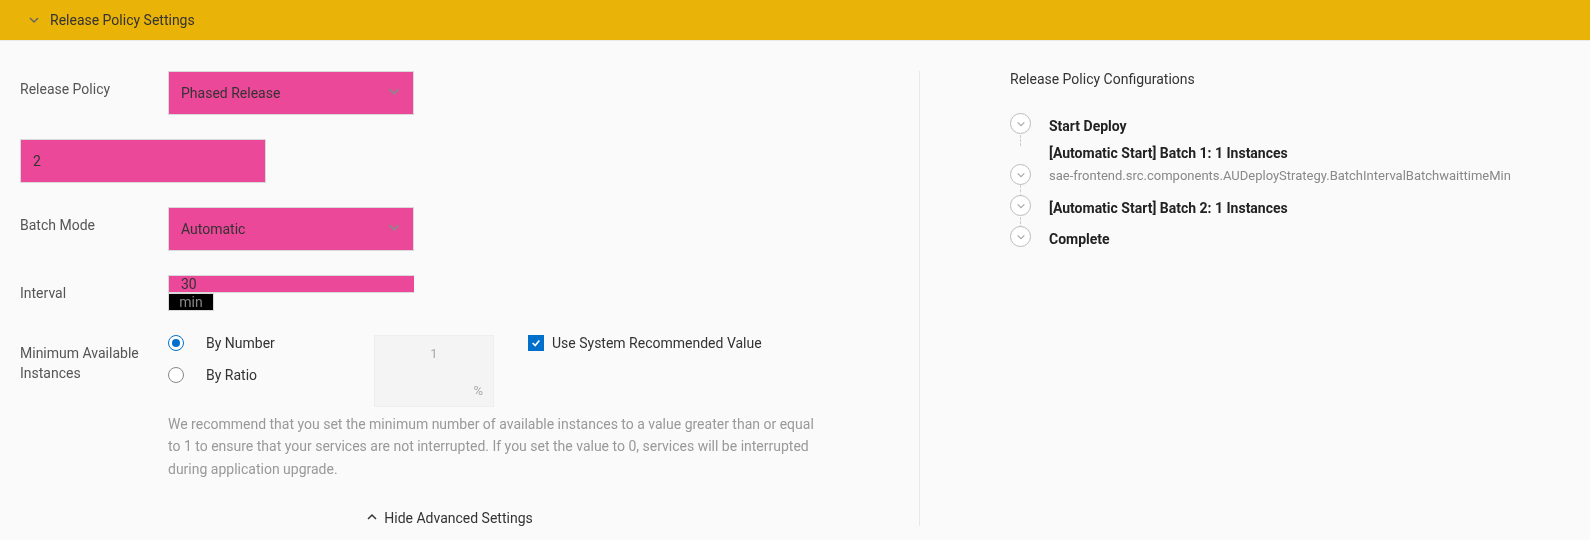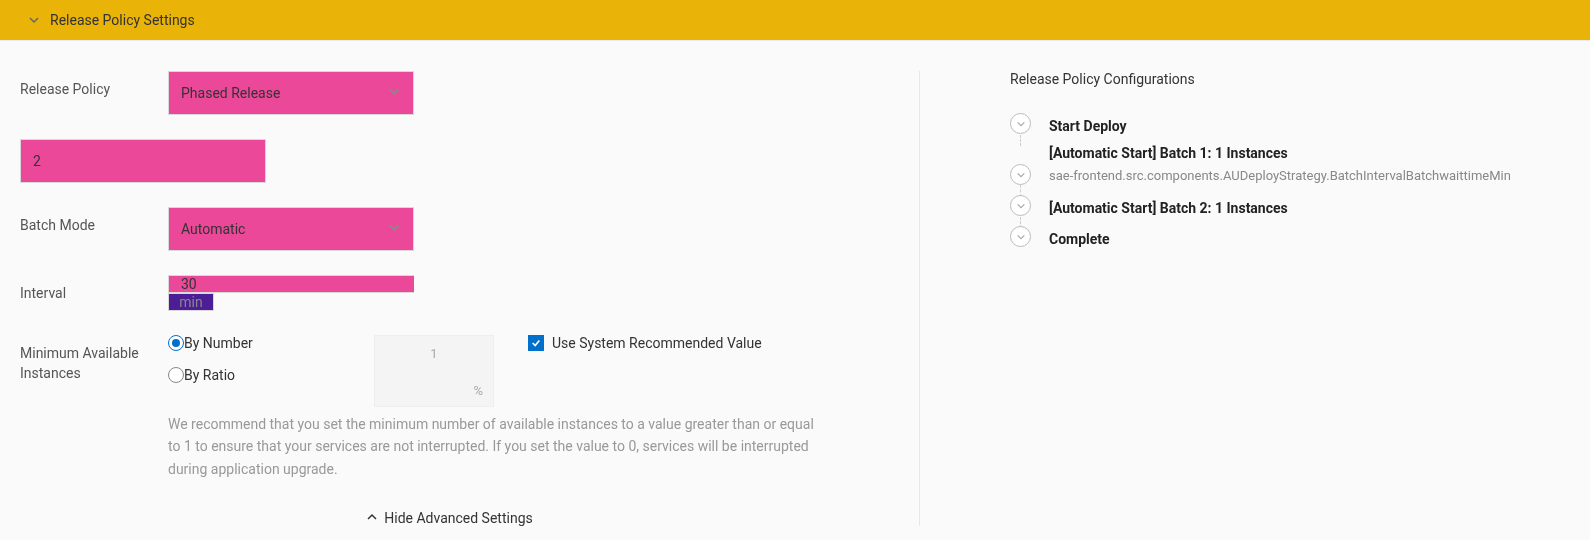--- a/index.html
+++ b/index.html
@@ -74,30 +74,30 @@
     flex-direction: column;
   }
   .input-with-suffix .text-input {
     flex: 1;
     width: auto;
     border-right: none;
   }
   .input-with-suffix .suffix {
     width: 46px;
     border: 1px solid #d9d9d9;
-    background: #4c1d95;
+    background: #000000;
     display: flex;
     align-items: center;
     justify-content: center;
     color: #888;
   }
   .radio-item {
     display: flex;
     align-items: center;
-    gap: 0;
+    gap: 22px;
     margin-bottom: 16px;
     cursor: pointer;
   }
   .radio-circle {
     width: 16px;
     height: 16px;
     border-radius: 50%;
     border: 1px solid #888;
     display: flex;
     align-items: center;

